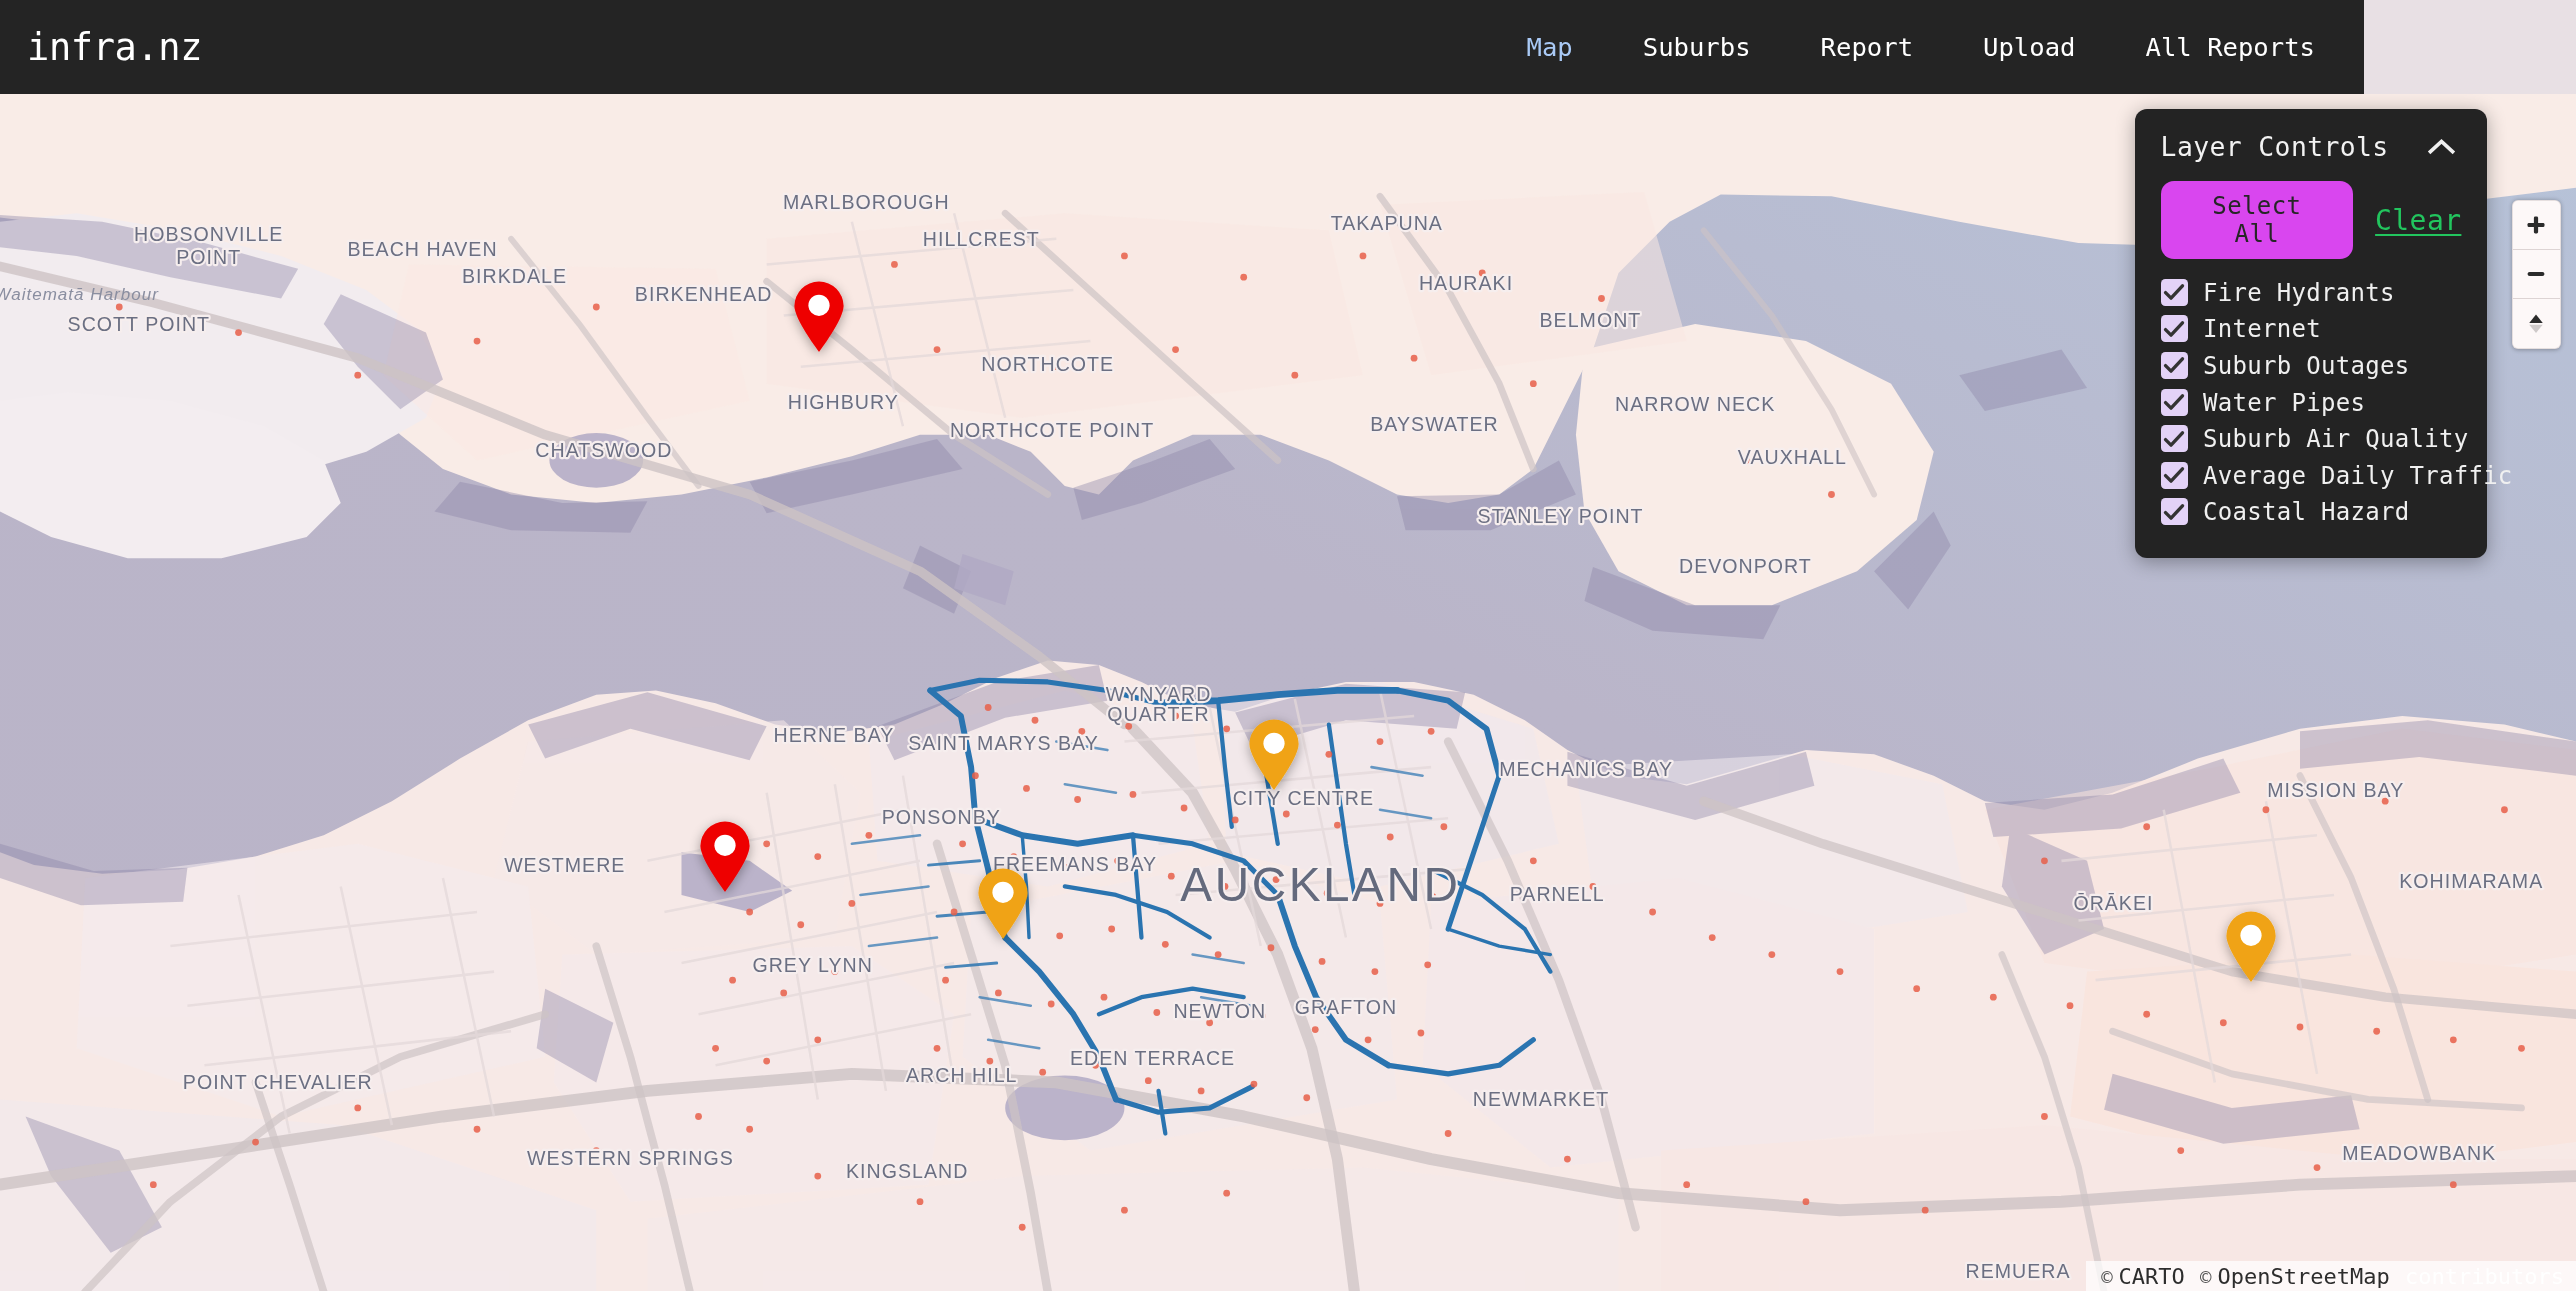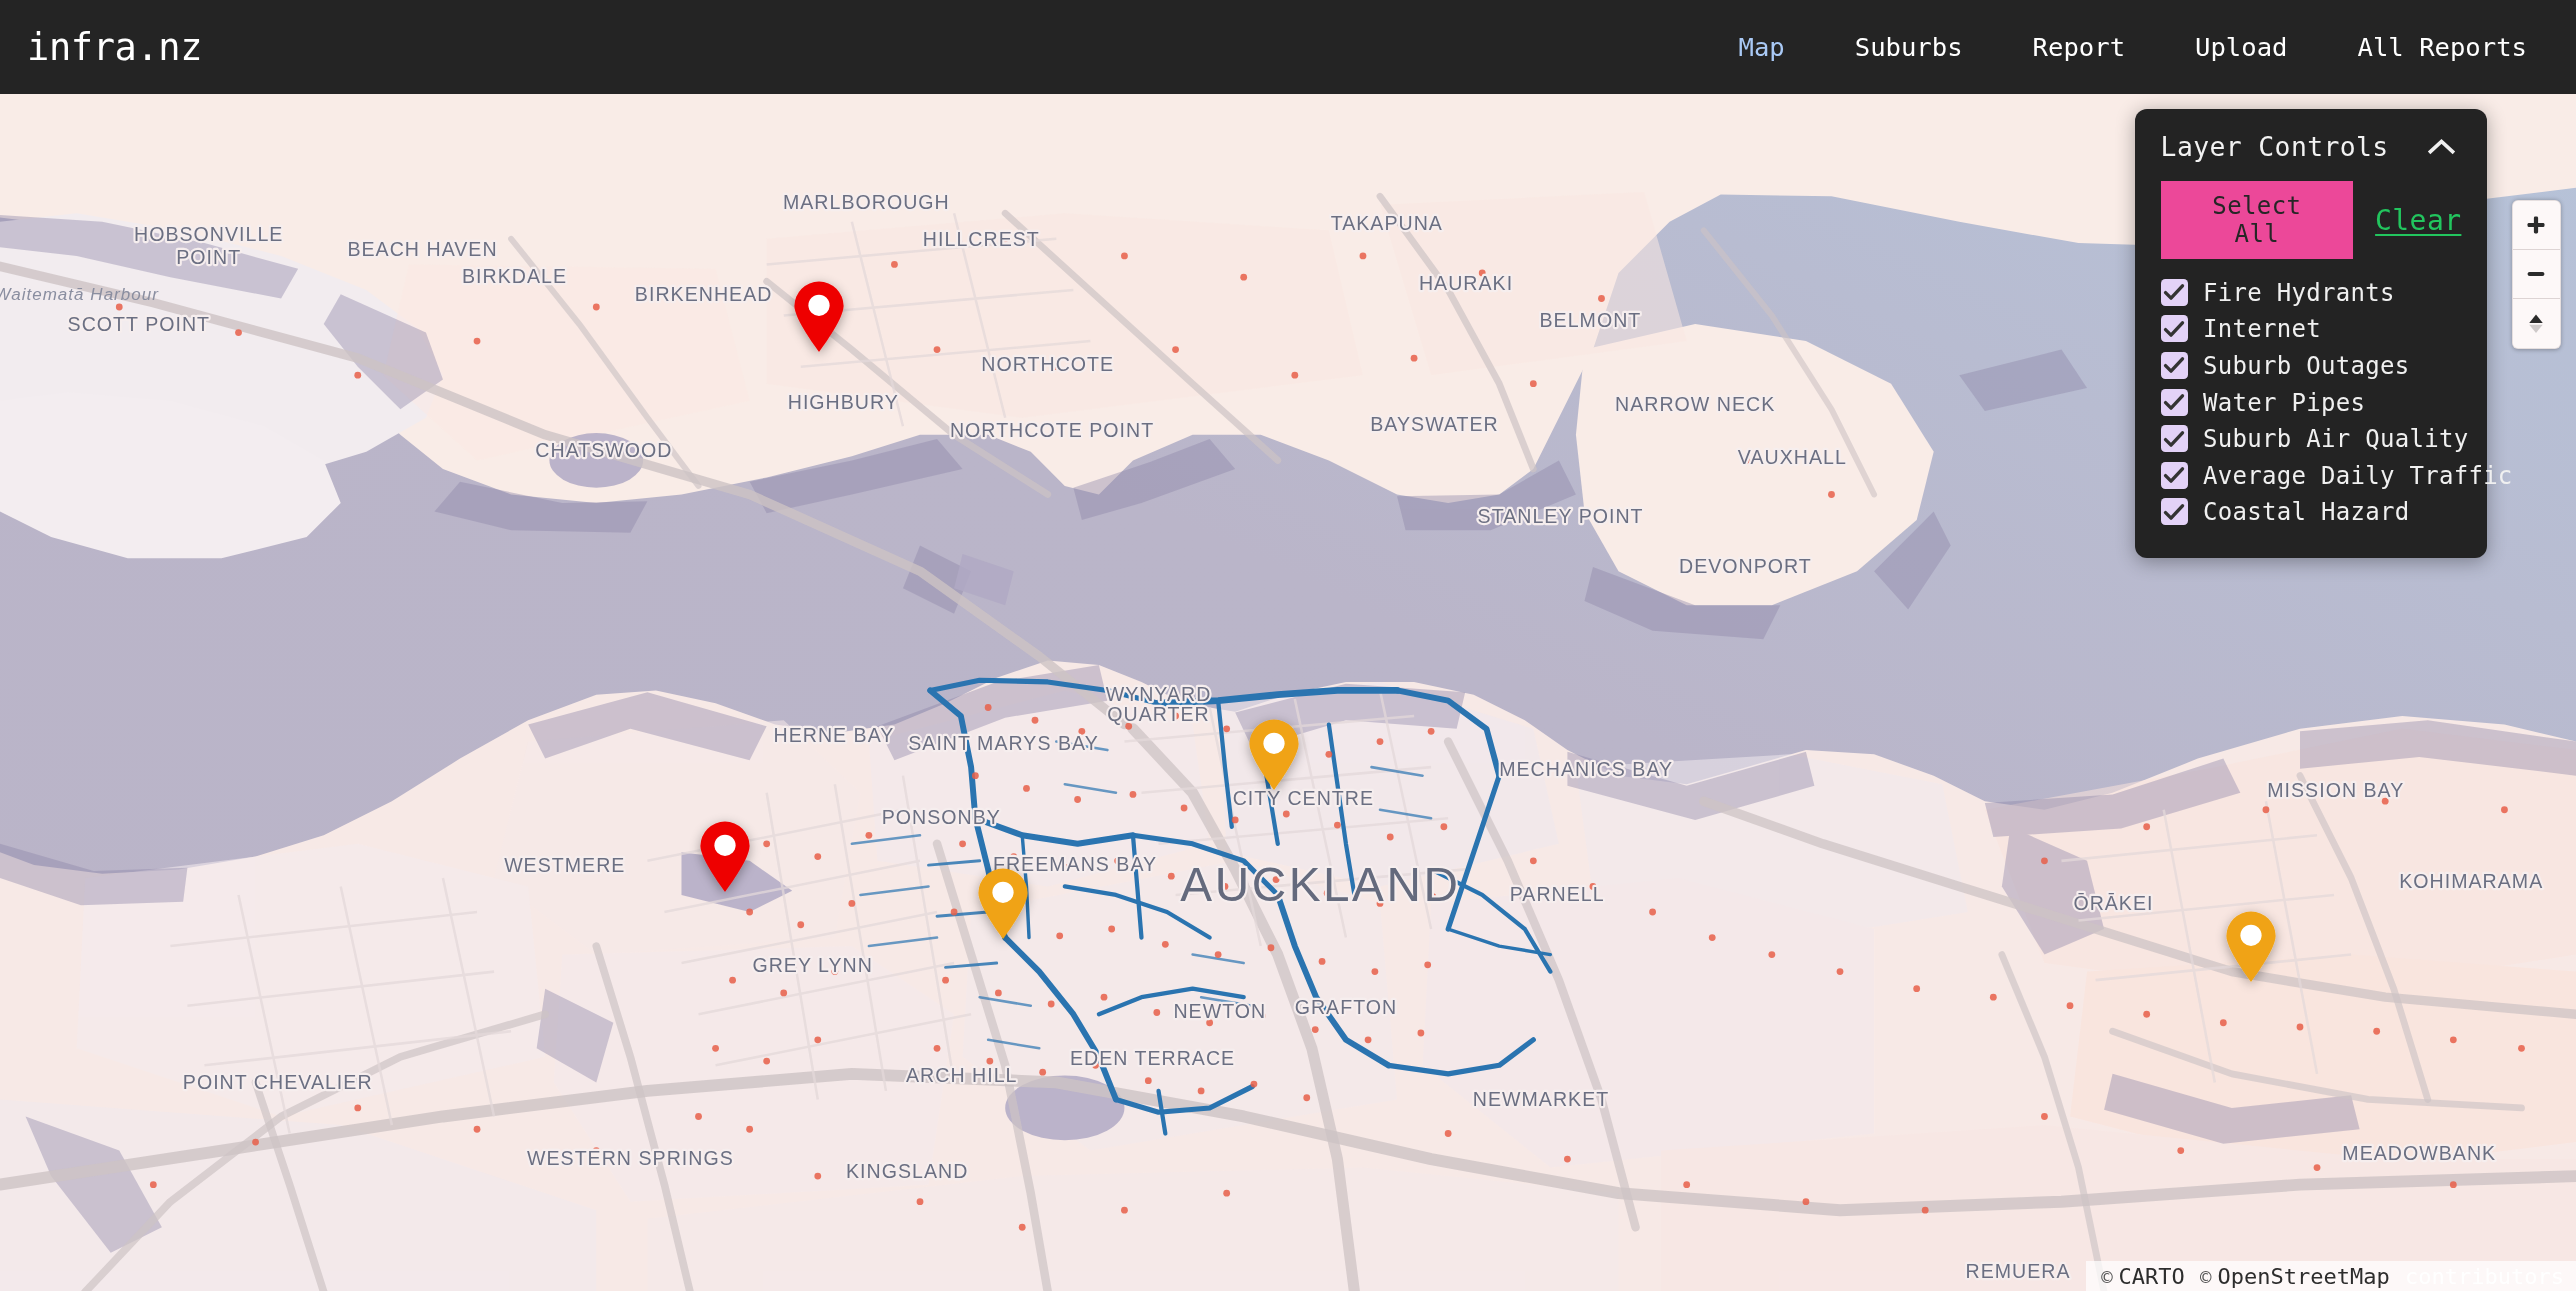--- a/index.html
+++ b/index.html
@@ -1,21 +1,21 @@
 <!DOCTYPE html>
 <html style="font-size:13.6px"><head>
 <meta charset="utf-8">
 <style>
   * { margin:0; padding:0; box-sizing:border-box; }
   html,body { width:2576px; height:1291px; overflow:hidden; background:#e8e0e4; }
   body { font-family:"DejaVu Sans Mono", monospace; }
 
   
   #topnav{
-    position:absolute; left:0; top:0; width:2576px; height:94px;
+    position:absolute; left:0; top:0; width:2364px; height:94px;
     background:#242424; display:flex; align-items:center;
     justify-content:space-between; padding:0 49px 0 27px; z-index:60;
   }
   #brand{ color:#ffffff; font-size:37px; letter-spacing:-0.4px; font-weight:400;
           font-family:"DejaVu Sans Mono", monospace; }
   #navlinks{ display:flex; align-items:center; gap:70px; }
   .navlink{ color:#ffffff; font-size:25.6px; text-decoration:none; white-space:nowrap;
             font-family:"DejaVu Sans Mono", monospace; cursor:pointer; }
   .navlink.active{ color:#a9c9f5; }
 
@@ -43,21 +43,21 @@
     position:absolute; right:89px; top:15.3px; width:352px;
     background:#232323; border-radius:12px; padding:22px 25.6px 25.6px 25.6px;
     z-index:50; box-shadow:0 3.4px 19px rgba(0,0,0,.32);
   }
   #panelhead{ display:flex; align-items:center; justify-content:space-between; margin-bottom:19px; }
   #paneltitle{ color:#f2f2f2; font-size:26.4px; font-family:"DejaVu Sans Mono", monospace;
                letter-spacing:0.4px; }
   #collapse-btn{ background:none; border:none; cursor:pointer; padding:3.4px 5.1px; line-height:0; }
   #btnrow{ display:flex; align-items:center; gap:22px; margin-bottom:17px; }
   #select-all{
-    background:#ec4899; color:#262626; border:none; border-radius:0;
+    background:#d946ef; color:#262626; border:none; border-radius:13px;
     padding:11px 25.6px; font-size:24px; font-family:"DejaVu Sans Mono", monospace;
     cursor:pointer; letter-spacing:0.4px;
   }
   #clear-btn{
     background:none; border:none; color:#22c55e; font-size:28px; cursor:pointer;
     font-family:"DejaVu Sans Mono", monospace; text-decoration:underline;
     text-underline-offset:4.3px; padding:0; letter-spacing:0.4px;
   }
   .layer-row{ display:flex; align-items:flex-start; gap:15.3px; margin-bottom:3.4px; cursor:pointer; padding:2.6px 0; }
   .cbox{

